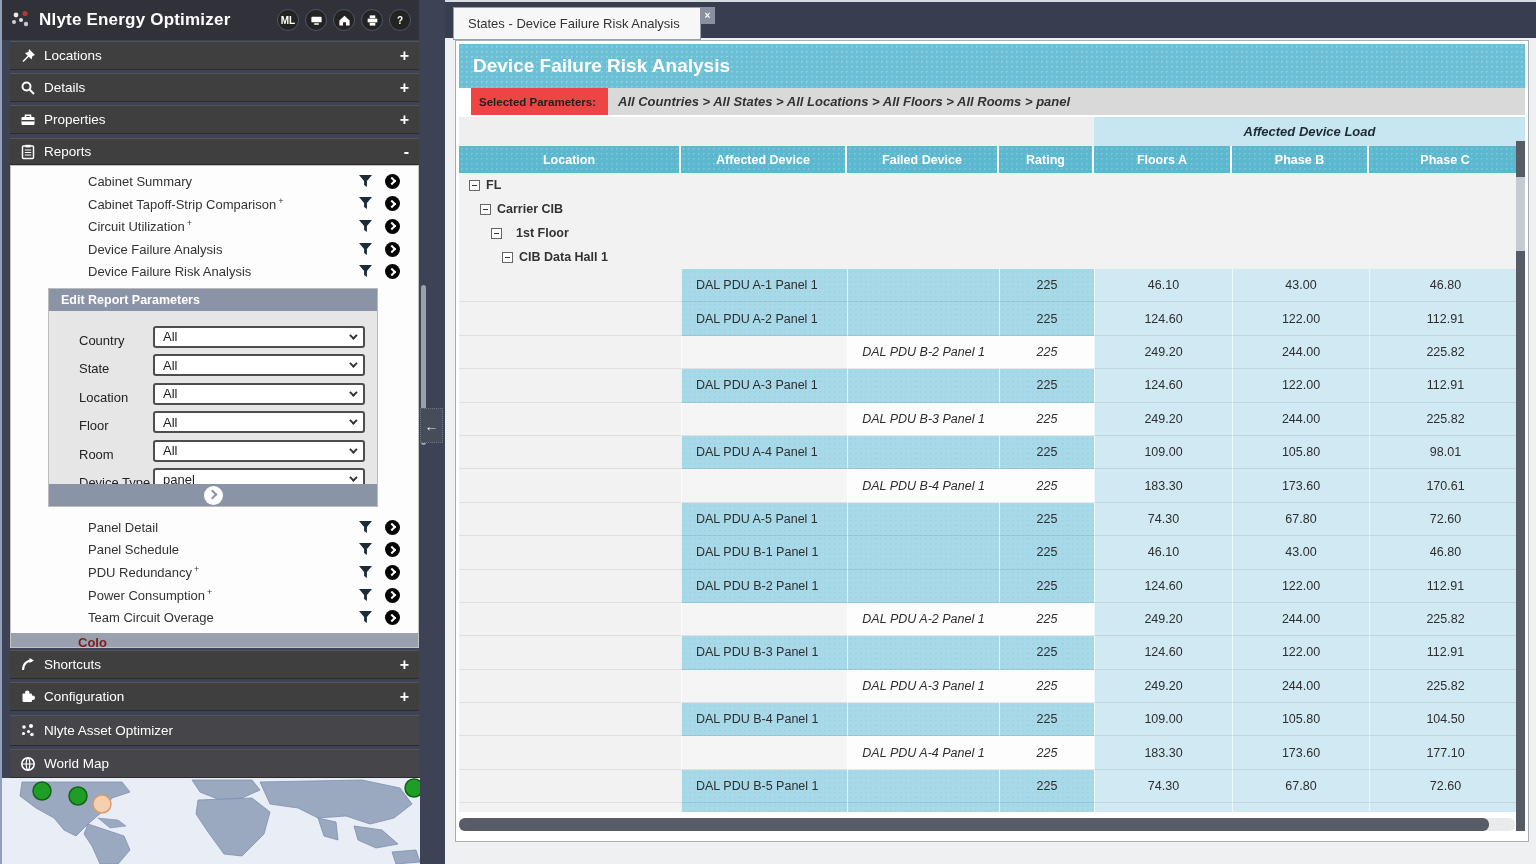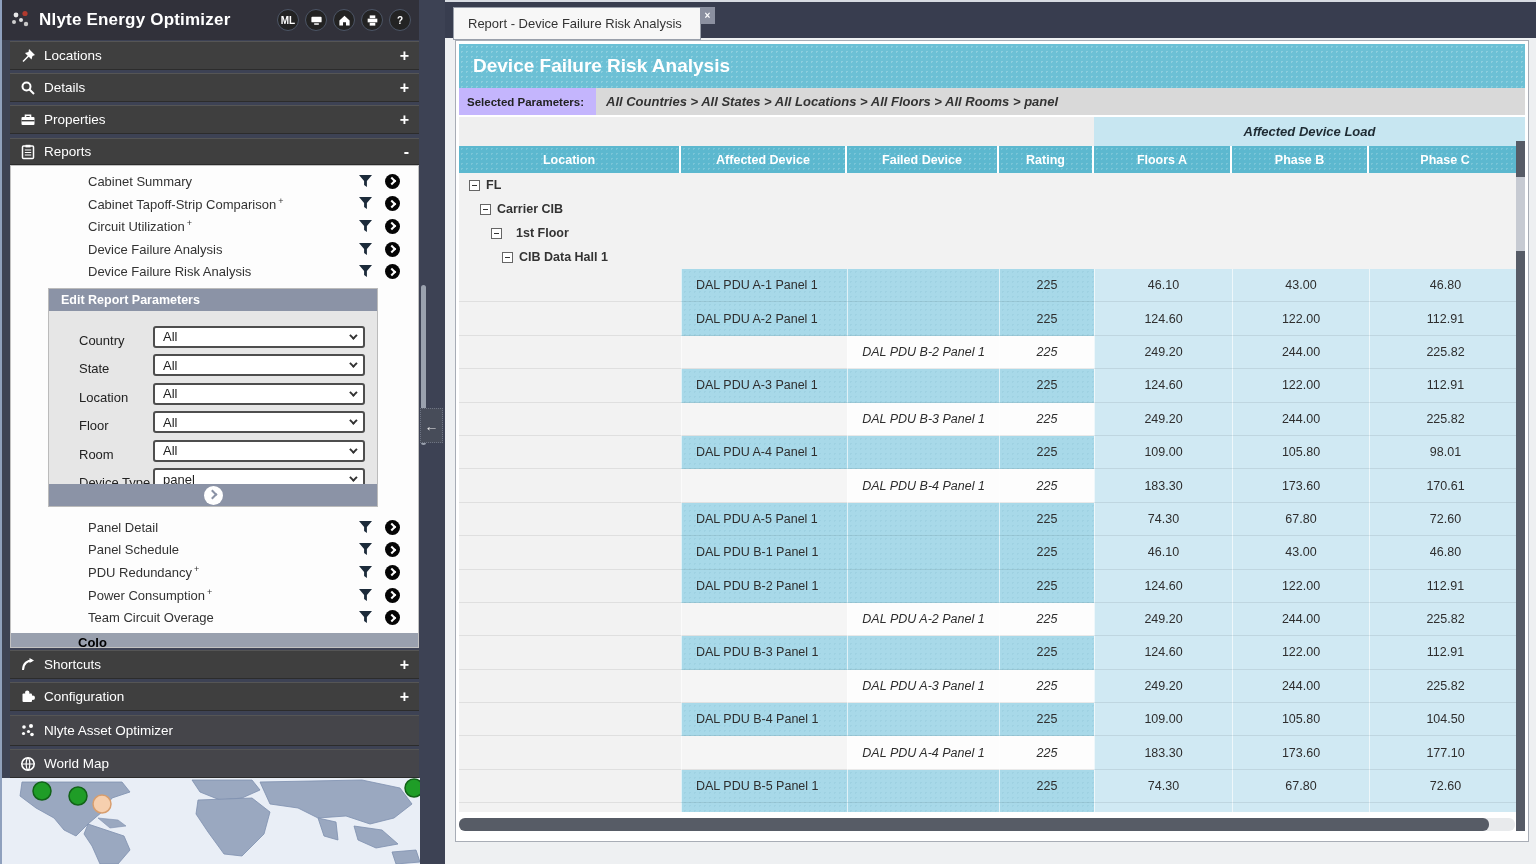--- a/index.html
+++ b/index.html
@@ -40,41 +40,41 @@
   .frow .flabel { width:74px; font-size:13px; color:#222; }
   .fselect { flex:1; height:22px; background:#fff; border:2px solid #4e4e4e; border-radius:3px;
              display:flex; align-items:center; padding:0 8px; font-size:13px; color:#222; }
   .fselect .chev { margin-left:auto; width:6px; height:6px; border-right:2px solid #333; border-bottom:2px solid #333; transform:rotate(45deg) translateY(-2px); }
   .pform-foot { position:absolute; left:0; bottom:0; width:100%; height:22px; background:#8b93a6; display:flex; align-items:center; justify-content:center; }
   .run-big { width:19px; height:19px; border-radius:50%; background:#fff; position:relative; }
   .run-big::after { content:""; position:absolute; left:5px; top:5.5px; width:5px; height:5px;
                     border-right:2.5px solid #8b93a6; border-top:2.5px solid #8b93a6; transform:rotate(45deg); }
 
   .colo-bar { position:absolute; left:0; top:467px; width:100%; height:16px; background:#99a0ae;
-              color:#000000; font-weight:bold; font-size:13px; padding-left:67px; overflow:hidden; line-height:19px; }
+              color:#7f1d1d; font-weight:bold; font-size:13px; padding-left:67px; overflow:hidden; line-height:19px; }
 
   .side-scroll { position:absolute; left:419px; top:285px; width:5px; height:160px; background:#9aa1ae; border-radius:3px; }
   .collapse-handle { position:absolute; left:418px; top:408px; width:23px; height:35px; background:#474c59;
                      border:1px dotted #6d7383; color:#e8e8e8; display:flex; align-items:center; justify-content:center; font-size:14px; }
 
   .world-map { position:absolute; left:0; top:778px; width:418px; height:86px; background:#e9eef6; overflow:hidden; }
 
   
   .tabstrip { position:absolute; left:445px; top:0; width:1091px; height:38px; background:#383d4f; border-top:2px solid #d7dbe2; }
   .tab { position:absolute; left:8px; top:5px; width:248px; height:33px; background:#f7f7f7; border:1px solid #9aa0ab;
          display:flex; align-items:center; padding-left:14px; font-size:13px; color:#333; }
   .tab-close { position:absolute; left:255px; top:5px; width:15px; height:17px; background:#8b90a0; color:#fff;
                font-size:10px; display:flex; align-items:center; justify-content:center; font-weight:bold; }
 
   .card { position:absolute; left:455px; top:40px; width:1074px; height:802px; background:#fff; border:1px solid #a8adb6; padding:3px; }
   .rtitle { height:44px; background:#6cc0d5; color:#fff; font-size:19px; font-weight:bold;
             display:flex; align-items:center; padding-left:14px;
             background-image:radial-gradient(rgba(255,255,255,.22) 1px, transparent 1px); background-size:5px 5px; }
   .params-row { height:27px; display:flex; }
-  .params-label { width:137px; background:#c4b5fd; font-size:11.5px; font-weight:bold; color:#222; display:flex; align-items:center; padding-left:8px; }
+  .params-label { width:137px; background:#ef4444; font-size:11.5px; font-weight:bold; color:#222; display:flex; align-items:center; padding-left:8px;margin-left:12px; }
   .params-value { flex:1; background:#d9d9d9; font-size:13px; font-weight:bold; font-style:italic; color:#333;
                   display:flex; align-items:center; padding-left:10px; }
   .group-row { height:29px; margin-top:2px; display:flex; }
   .group-left { width:635px; background:#efefef; }
   .group-right { flex:1; background:#c7e6f1; color:#1e2b33; font-weight:bold; font-style:italic; font-size:13px;
                  display:flex; align-items:center; justify-content:center; }
   .thead { height:27px; display:grid; grid-template-columns:222px 166px 152px 95px 138px 137px 152px; }
   .thead .hcell { background:#5cb8cf; color:#fff; font-weight:bold; font-size:12.5px;
                   display:flex; align-items:center; justify-content:center; border-right:2px solid #fff;
                   background-image:radial-gradient(rgba(255,255,255,.18) 1px, transparent 1px); background-size:5px 5px; }
@@ -378,21 +378,21 @@
         <circle cx="412" cy="10" r="9" fill="#1f9d27" stroke="#116317" stroke-width="1.5"></circle>
       </svg>
     </div>
 
     <div class="side-scroll"></div>
     <div class="collapse-handle">←</div>
   </aside>
 
   <div class="tabstrip">
     <div class="tab">
-      <span>Report - Device Failure Risk Analysis</span>
+      <span>States - Device Failure Risk Analysis</span>
     </div>
     <span class="tab-close">×</span>
   </div>
 
   <div class="card">
     <div class="rtitle">Device Failure Risk Analysis</div>
 
     <div class="params-row">
       <div class="params-label">Selected Parameters:</div>
       <div class="params-value">All Countries &gt; All States &gt; All Locations &gt; All Floors &gt; All Rooms &gt; panel</div>

